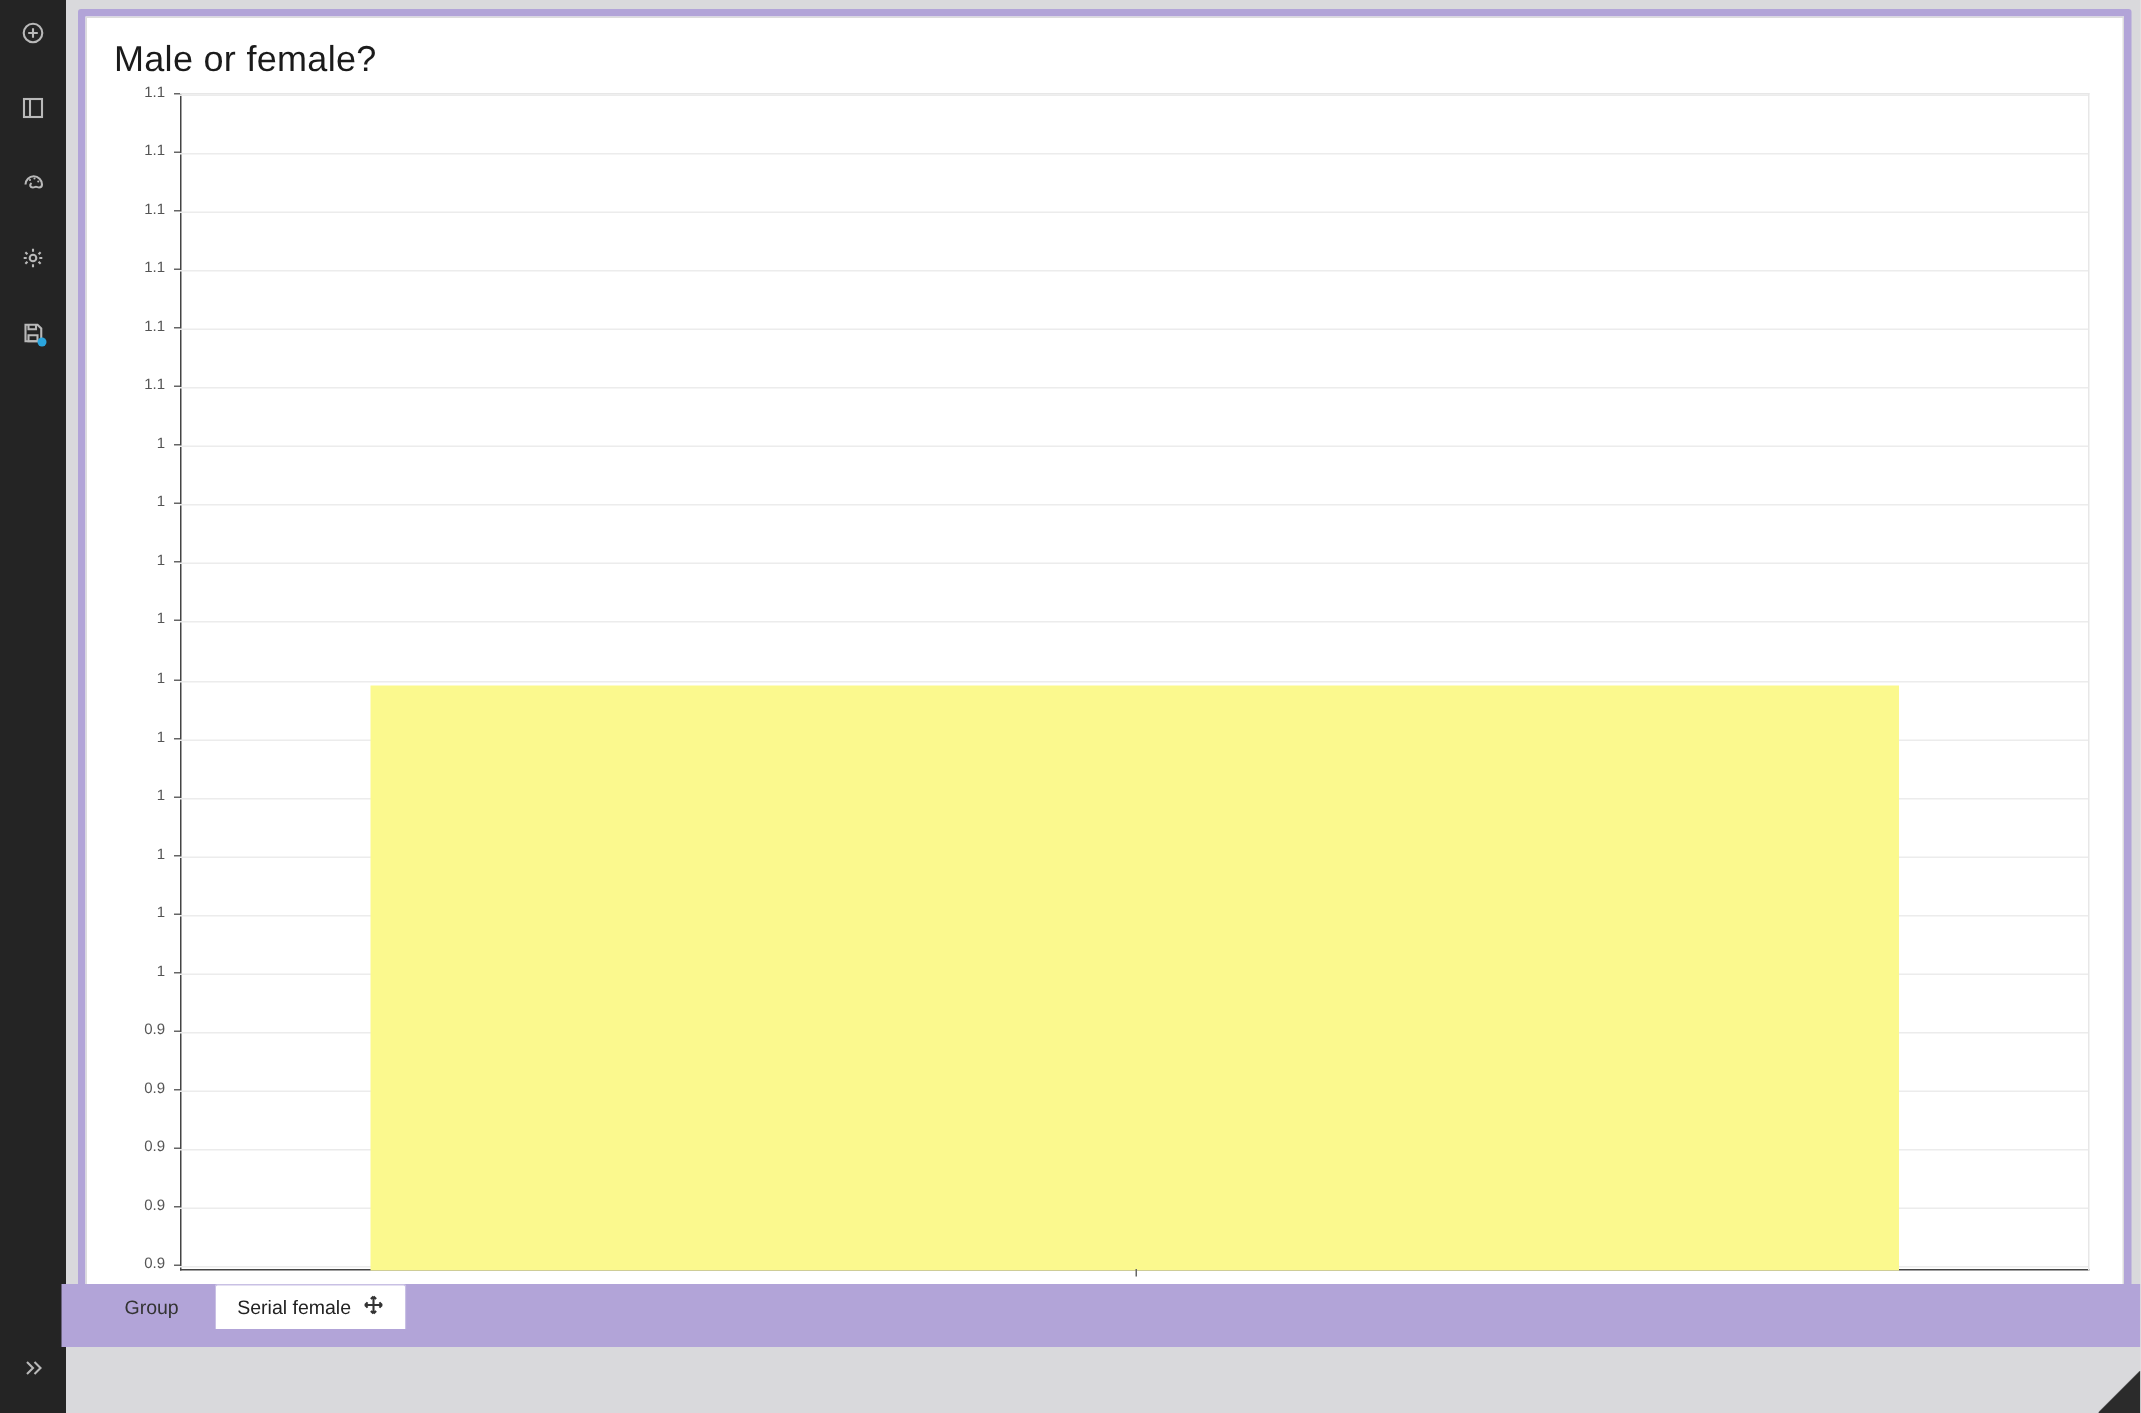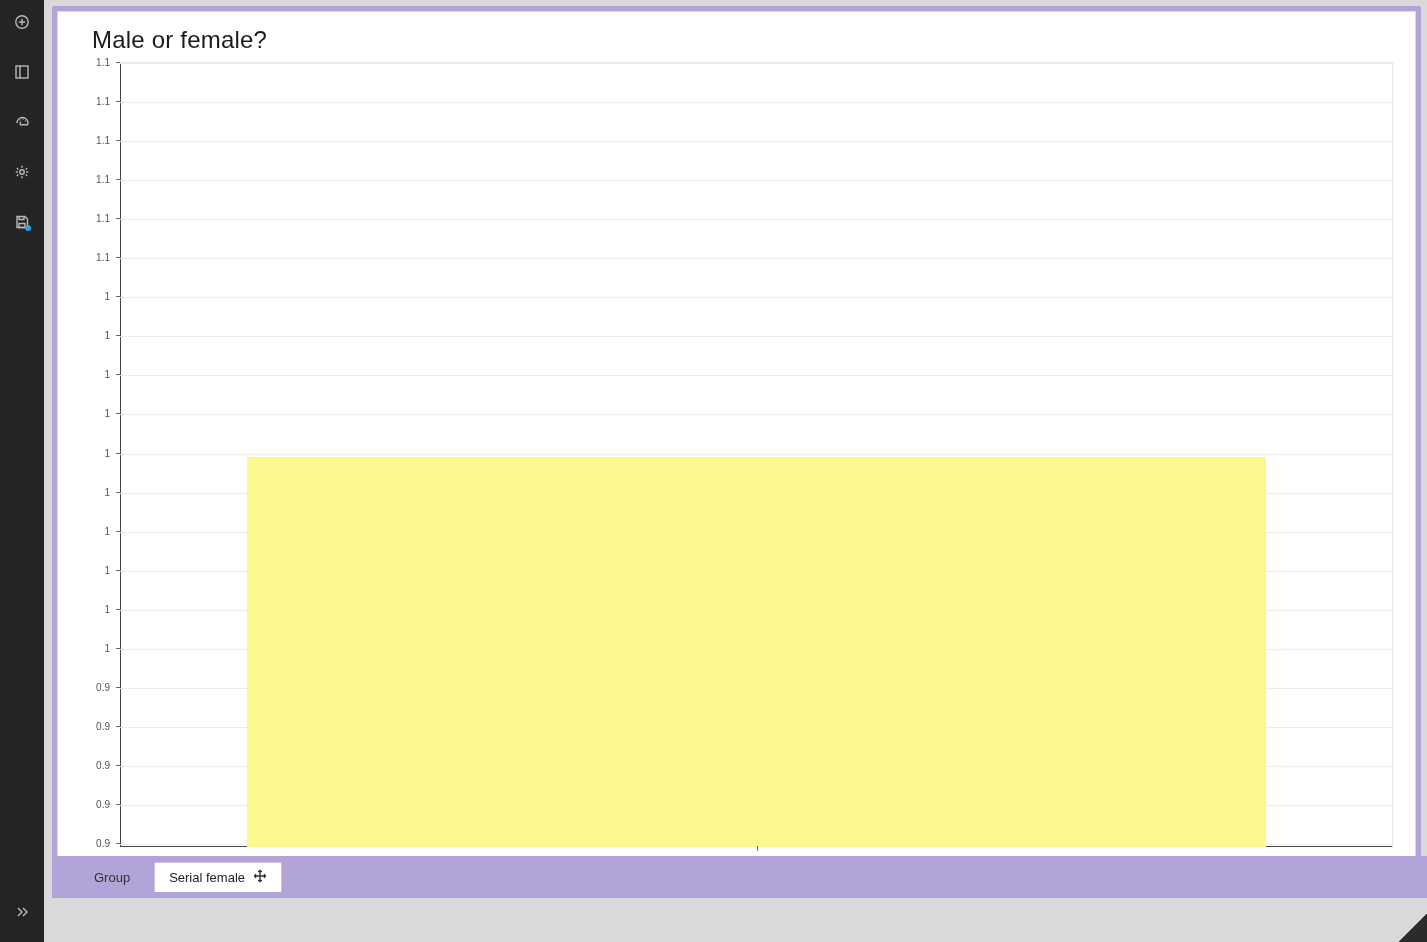--- a/index.html
+++ b/index.html
@@ -27,42 +27,42 @@
     background:#b2a4d8; 
     padding:5px 5px 4px 5px;
     border-radius:2px;
   }
   .panel-inner {
     width:100%; height:100%; background:#ffffff; border:1px solid #dcdcdc;
     display:flex; flex-direction:column; padding:14px 18px 6px 18px;
   }
   .chart-title {
     font-size:24px; font-weight:400; color:#1b1b1b; letter-spacing:.2px;
-    margin:0 0 4px 16px;
+    margin:0 0 4px 0;
   }
 
   
   .chart-wrap { flex:1 1 auto; position:relative; margin-top:0; }
   .plot {
     position:absolute; left:44px; top:4px; right:4px; bottom:34px;
     border-top:1px solid #e7e7e7; border-right:1px solid #e7e7e7;
   }
   .y-axis-line { position:absolute; left:44px; top:4px; bottom:34px; width:1px; background:#444; }
   .x-axis-line { position:absolute; left:44px; right:4px; bottom:34px; height:1px; background:#444; }
   .gridline { position:absolute; left:0; right:0; height:1px; background:#ececec; }
   .y-tick-label { position:absolute; left:0; width:40px; text-align:right; font-size:10px; color:#555; transform:translateY(-50%); padding-right:6px; }
   .y-tick-mark { position:absolute; left:44px; width:4px; height:1px; background:#666; transform:translateX(-4px); }
   .bar { position:absolute; background:#fbf98e; }
   .x-cat-label { position:absolute; bottom:14px; font-size:10px; color:#555; transform:translateX(-50%); }
   .x-tick-mark { position:absolute; bottom:30px; width:1px; height:5px; background:#666; }
 
   
   .tabstrip {
-    position:absolute; left:52px; right:0; bottom:44px; height:42px;
-    background:#b2a4d8; display:flex; align-items:center; padding-left:28px; gap:10px;
+    position:absolute; left:41px; right:0; bottom:44px; height:42px;
+    background:#b2a4d8; display:flex; align-items:flex-start; padding-left:28px; gap:10px;
   }
   .tab {
     height:30px; padding:0 14px; display:flex; align-items:center; gap:8px;
     font-size:13px; cursor:pointer; border-radius:2px 2px 0 0;
   }
   .tab.inactive { background:transparent; color:#333; }
   .tab.active   { background:#ffffff; color:#222; border:1px solid #c9c0e4; border-bottom:none; }
   .tab .move-icon svg { width:14px; height:14px; stroke:#333; fill:none; stroke-width:1.6; }
 
   

